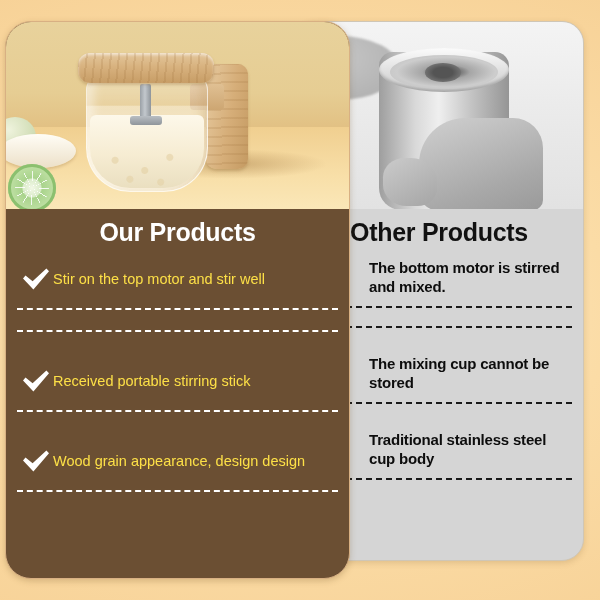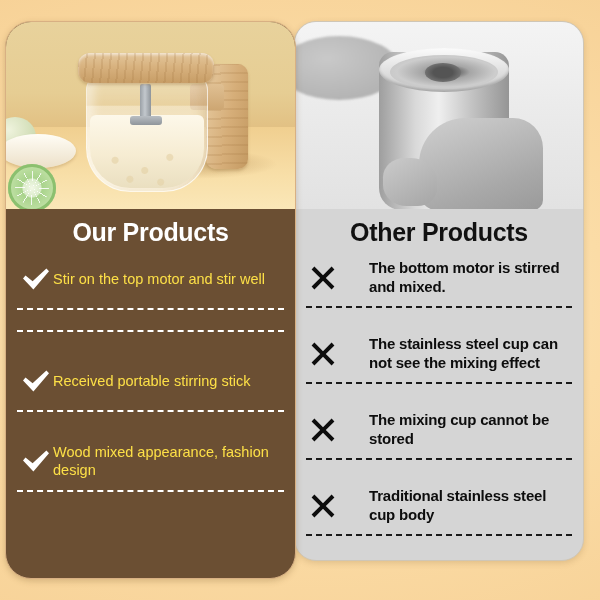--- a/index.html
+++ b/index.html
@@ -14,21 +14,21 @@
   body {
     background:
       radial-gradient(ellipse 680px 420px at 50% 52%, #fde8c2 0%, #fbdca6 46%, #f6cf93 100%);
     position:relative;
   }
 
   
   .card { position:absolute; overflow:hidden; }
 
   .card-ours {
-    left:5px; top:21px; width:291px; height:558px;
+    left:5px; top:21px; width:345px; height:558px;
     border-radius:26px 26px 26px 26px;
     background:#6b4f33;
     border:1.5px solid #d8b083;
     box-shadow:0 2px 6px rgba(120,85,40,.28);
     z-index:3;
   }
 
   .card-other {
     left:294px; top:21px; width:290px; height:540px;
     border-radius:22px;
@@ -267,21 +267,21 @@
     </div>
     <div class="sep"></div>
     <div class="spacer-ours"></div>
 
     <div class="row">
       <span class="mark">
         <svg width="30" height="26" viewBox="0 0 30 26" aria-hidden="true">
           <path d="M2 12.5 L4.5 9.6 L11.6 15.2 L25.4 2.6 L28 5.2 L12.4 23.4 Z" fill="#ffffff"></path>
         </svg>
       </span>
-      <span class="row-text">Wood mixed appearance, fashion design</span>
+      <span class="row-text">Wood grain appearance, design design</span>
     </div>
     <div class="sep"></div>
 
   </div>
 </div>
 
 <div class="card card-other">
 
   <div class="photo photo-other">
     <div class="oth-blob"></div>
@@ -301,46 +301,38 @@
       <span class="mark">
         <svg width="26" height="26" viewBox="0 0 26 26" aria-hidden="true">
           <path d="M4.4 1.6 L13 10.2 L21.6 1.6 L24.4 4.4 L15.8 13 L24.4 21.6 L21.6 24.4 L13 15.8 L4.4 24.4 L1.6 21.6 L10.2 13 L1.6 4.4 Z" fill="#0d0d0d"></path>
         </svg>
       </span>
       <span class="row-text">The bottom motor is stirred and mixed.</span>
     </div>
     <div class="sep"></div>
     <div class="spacer-other"></div>
 
+    <div class="sep"></div>
+    <div class="spacer-other"></div>
+
     <div class="row">
       <span class="mark">
         <svg width="26" height="26" viewBox="0 0 26 26" aria-hidden="true">
           <path d="M4.4 1.6 L13 10.2 L21.6 1.6 L24.4 4.4 L15.8 13 L24.4 21.6 L21.6 24.4 L13 15.8 L4.4 24.4 L1.6 21.6 L10.2 13 L1.6 4.4 Z" fill="#0d0d0d"></path>
         </svg>
       </span>
-      <span class="row-text">The stainless steel cup can not see the mixing effect</span>
+      <span class="row-text">The mixing cup cannot be stored</span>
     </div>
     <div class="sep"></div>
     <div class="spacer-other"></div>
 
     <div class="row">
       <span class="mark">
         <svg width="26" height="26" viewBox="0 0 26 26" aria-hidden="true">
           <path d="M4.4 1.6 L13 10.2 L21.6 1.6 L24.4 4.4 L15.8 13 L24.4 21.6 L21.6 24.4 L13 15.8 L4.4 24.4 L1.6 21.6 L10.2 13 L1.6 4.4 Z" fill="#0d0d0d"></path>
         </svg>
       </span>
-      <span class="row-text">The mixing cup cannot be stored</span>
-    </div>
-    <div class="sep"></div>
-    <div class="spacer-other"></div>
-
-    <div class="row">
-      <span class="mark">
-        <svg width="26" height="26" viewBox="0 0 26 26" aria-hidden="true">
-          <path d="M4.4 1.6 L13 10.2 L21.6 1.6 L24.4 4.4 L15.8 13 L24.4 21.6 L21.6 24.4 L13 15.8 L4.4 24.4 L1.6 21.6 L10.2 13 L1.6 4.4 Z" fill="#0d0d0d"></path>
-        </svg>
-      </span>
       <span class="row-text">Traditional stainless steel cup body</span>
     </div>
     <div class="sep"></div>
 
   </div>
 </div>
 
 </body></html>

